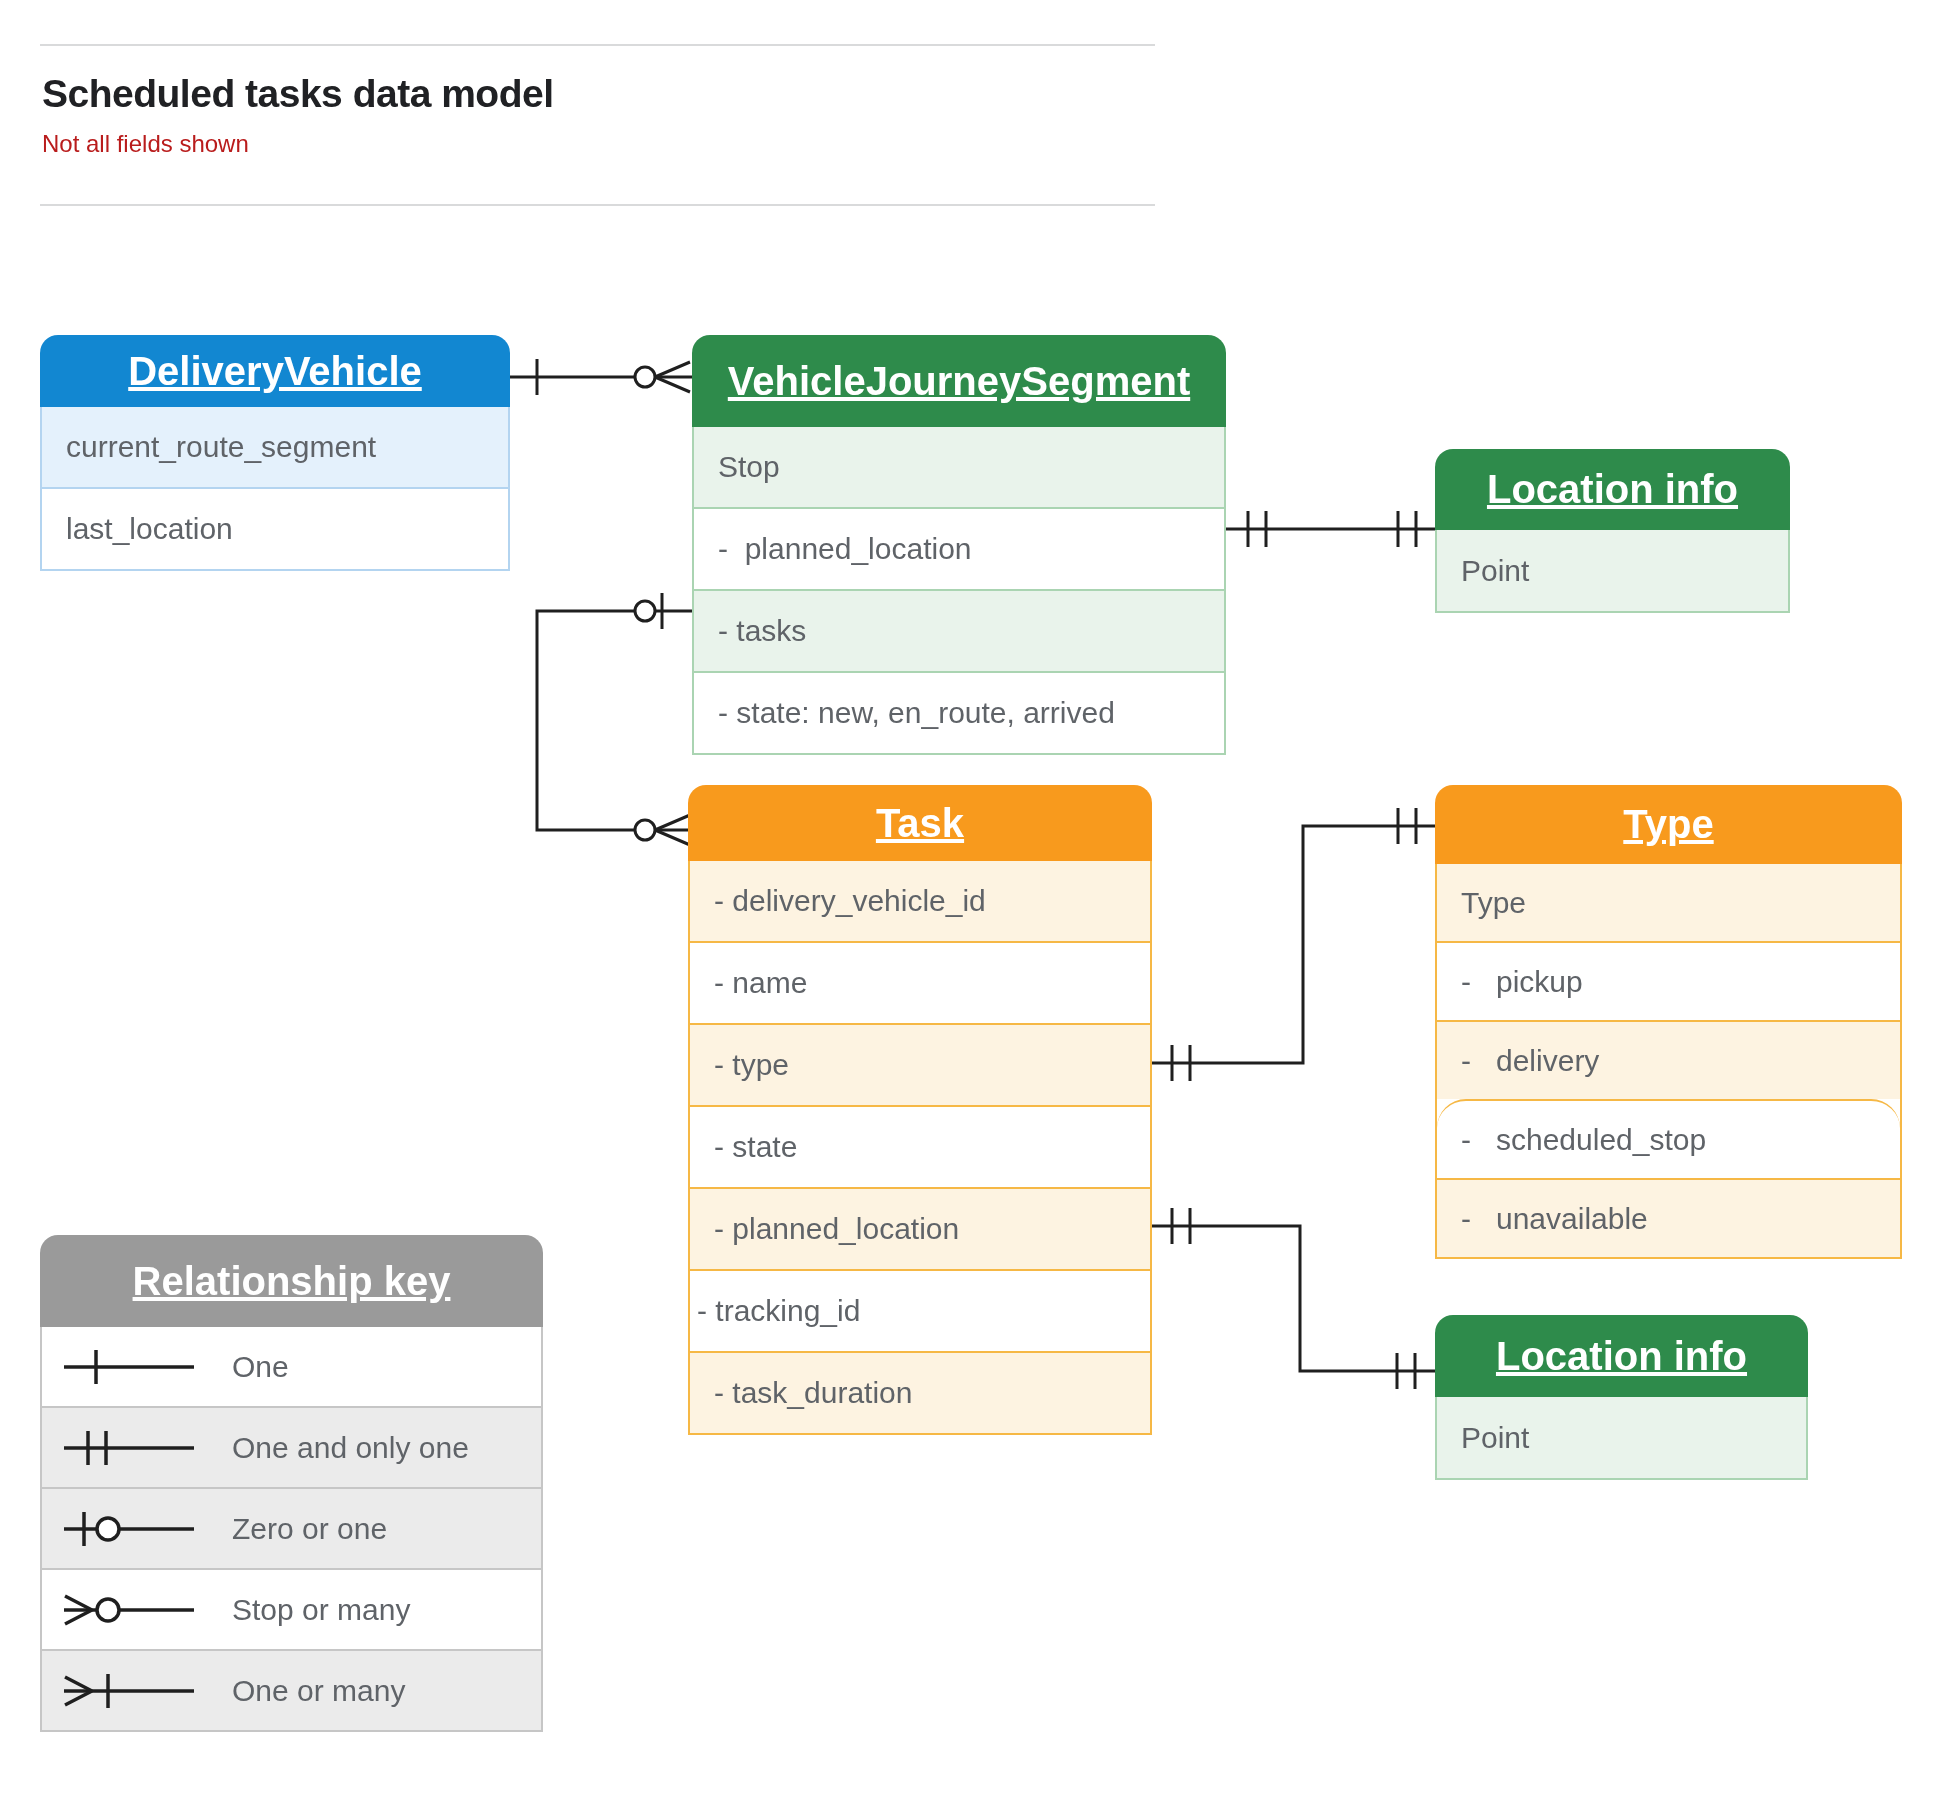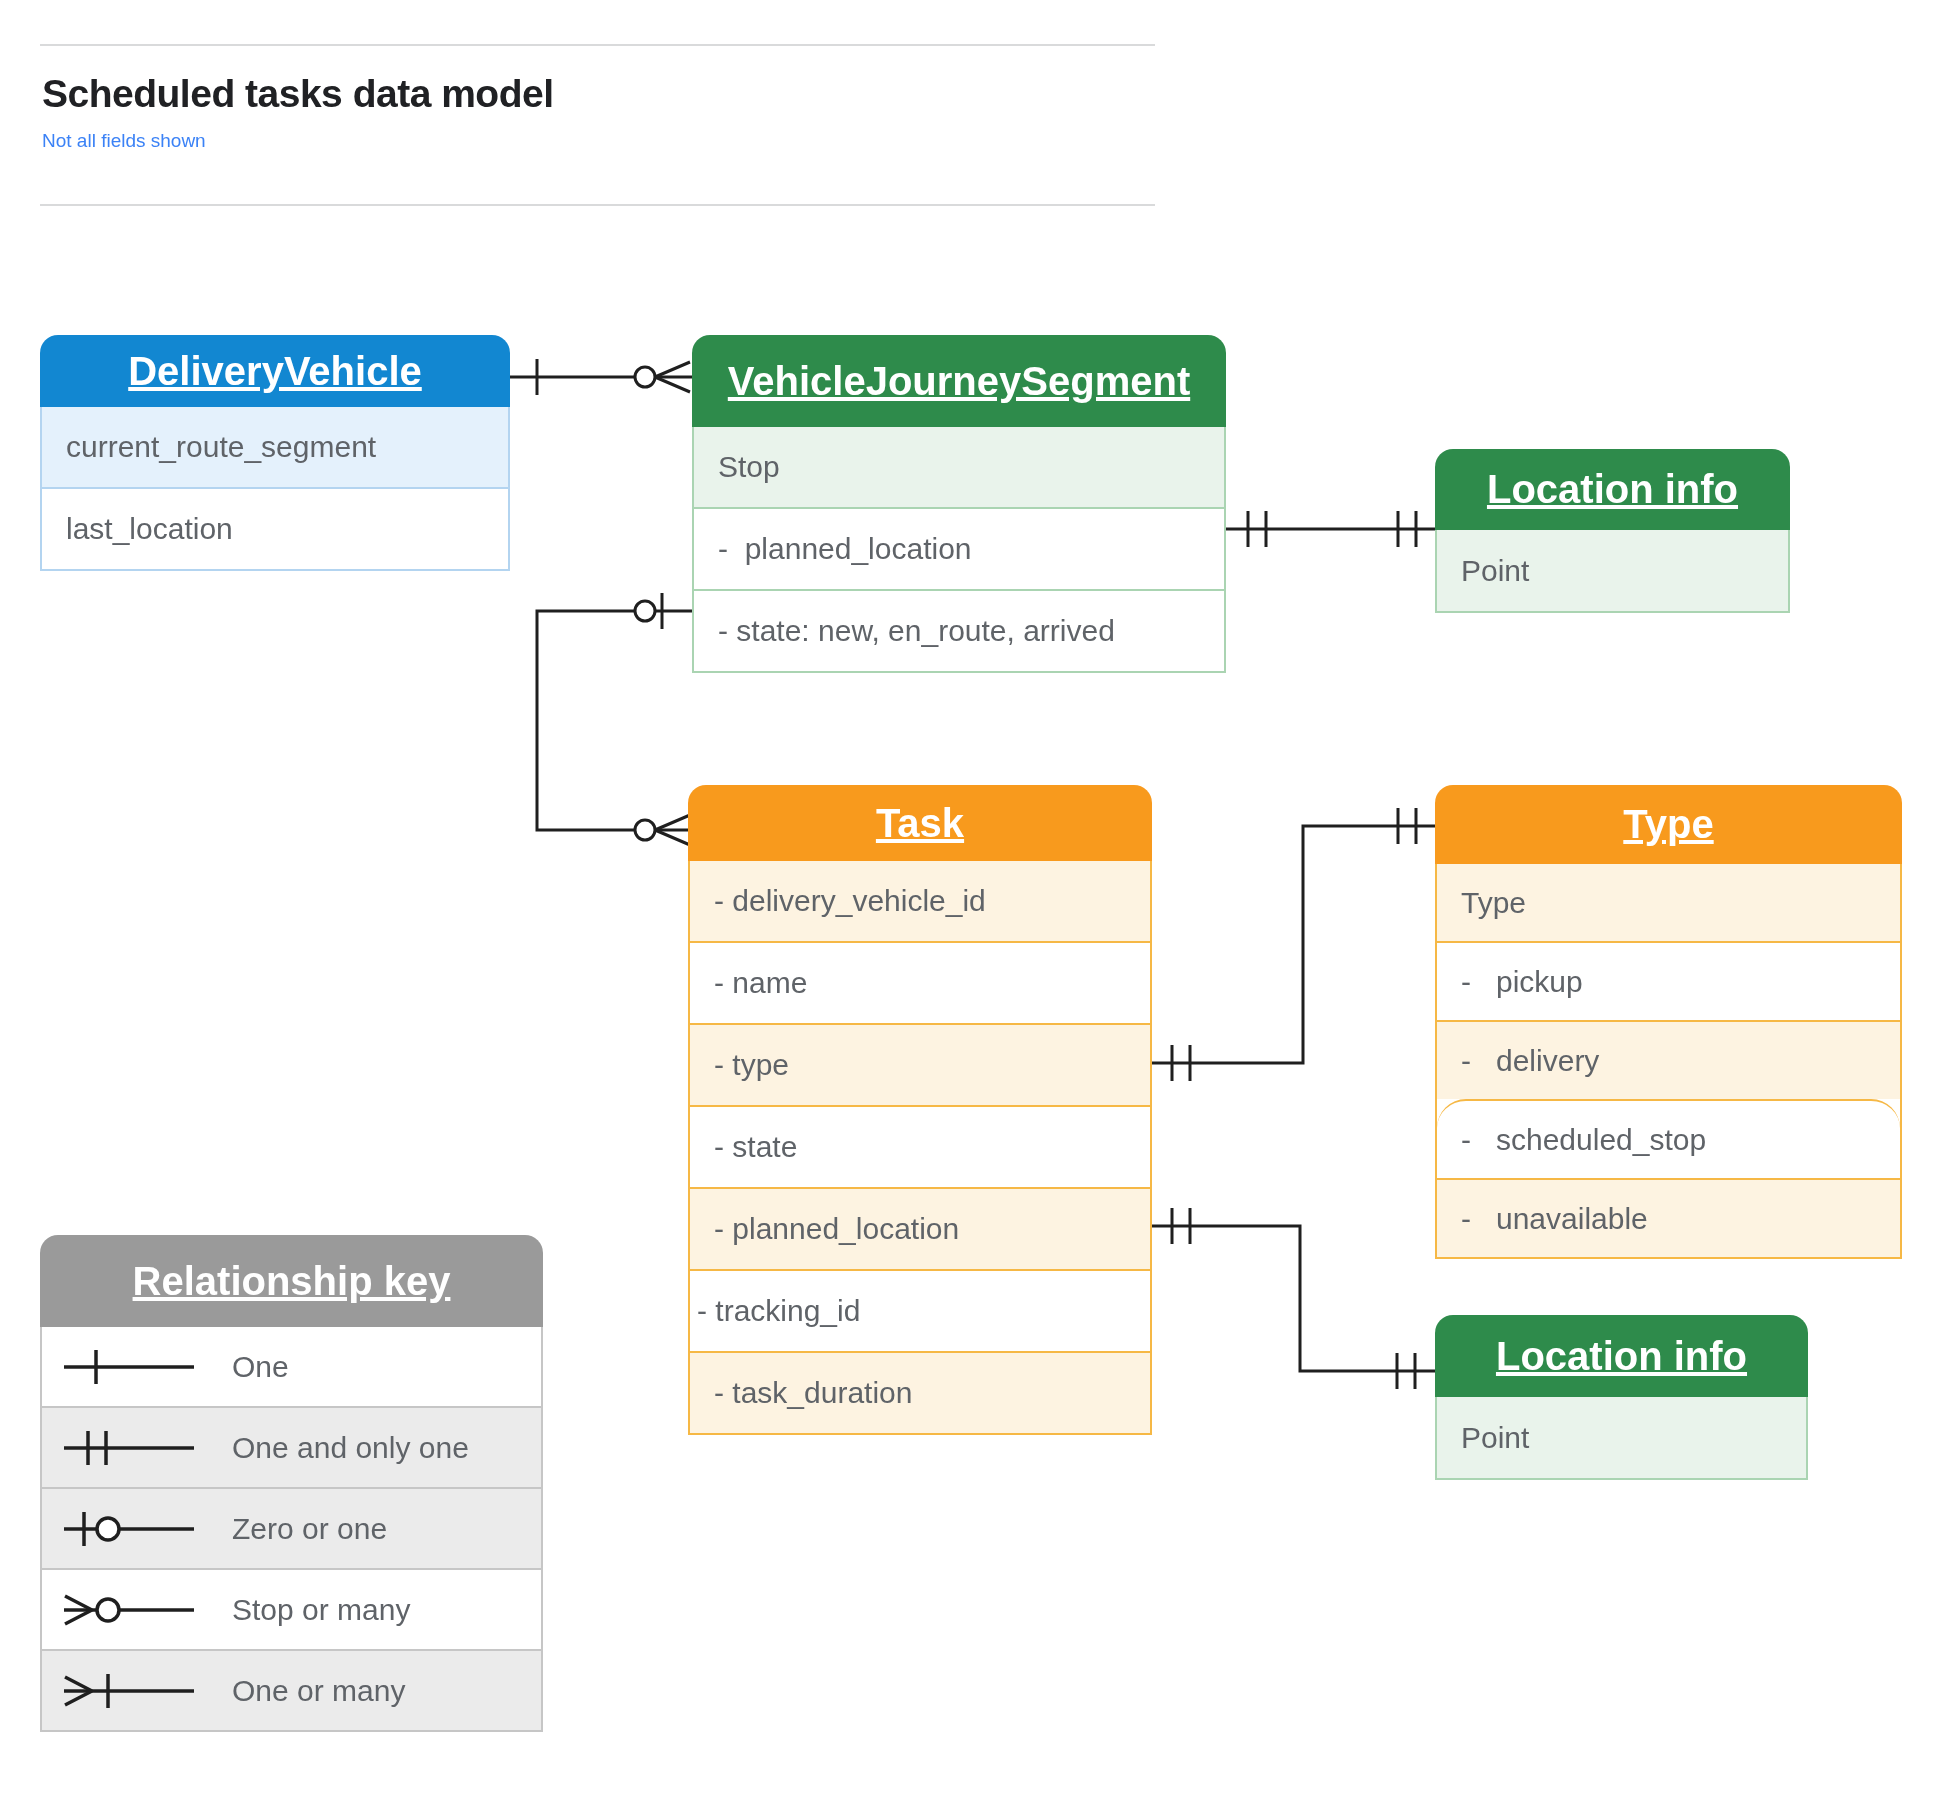--- a/index.html
+++ b/index.html
@@ -7,21 +7,21 @@
     width:1940px;height:1805px;position:relative;background:#ffffff;
     font-family:"Liberation Sans","DejaVu Sans",sans-serif;
     -webkit-font-smoothing:antialiased;
   }
   .rule{position:absolute;height:2px;background:#d9dadb;}
   .page-title{
     position:absolute;left:42px;top:72px;font-size:39px;font-weight:700;
     color:#202124;letter-spacing:-0.5px;
   }
   .page-subtitle{
-    position:absolute;left:42px;top:130px;font-size:19px;font-weight:400;color:#3b82f6;
+    position:absolute;left:42px;top:130px;font-size:24px;font-weight:400;color:#b91c1c;
   }
   .entity{position:absolute;display:flex;flex-direction:column;}
   .entity-header{
     border-radius:18px 18px 0 0;color:#ffffff;font-size:40px;font-weight:700;
     display:flex;align-items:center;justify-content:center;text-decoration:underline;
   }
   .entity-body{background:#ffffff;border-style:solid;border-width:0 2px 2px 2px;}
   .entity-row{
     display:flex;align-items:center;padding-left:24px;font-size:30px;color:#5f6368;
     white-space:pre;border-top:2px solid transparent;
@@ -108,20 +108,21 @@
     <div class="entity-row row-alt" style="height:80px;">current_route_segment</div>
     <div class="entity-row" style="height:80px;">last_location</div>
   </div>
 </div>
 
 <div class="entity theme-green" style="left:692px;top:335px;width:534px;">
   <div class="entity-header" style="height:92px;">VehicleJourneySegment</div>
   <div class="entity-body">
     <div class="entity-row row-alt" style="height:80px;">Stop</div>
     <div class="entity-row" style="height:80px;">-  planned_location</div>
+    <div class="entity-row row-alt" style="height:80px;">- tasks</div>
     <div class="entity-row" style="height:80px;">- state: new, en_route, arrived</div>
   </div>
 </div>
 
 <div class="entity theme-green" style="left:1435px;top:449px;width:355px;">
   <div class="entity-header" style="height:81px;">Location info</div>
   <div class="entity-body">
     <div class="entity-row row-alt" style="height:81px;">Point</div>
   </div>
 </div>

